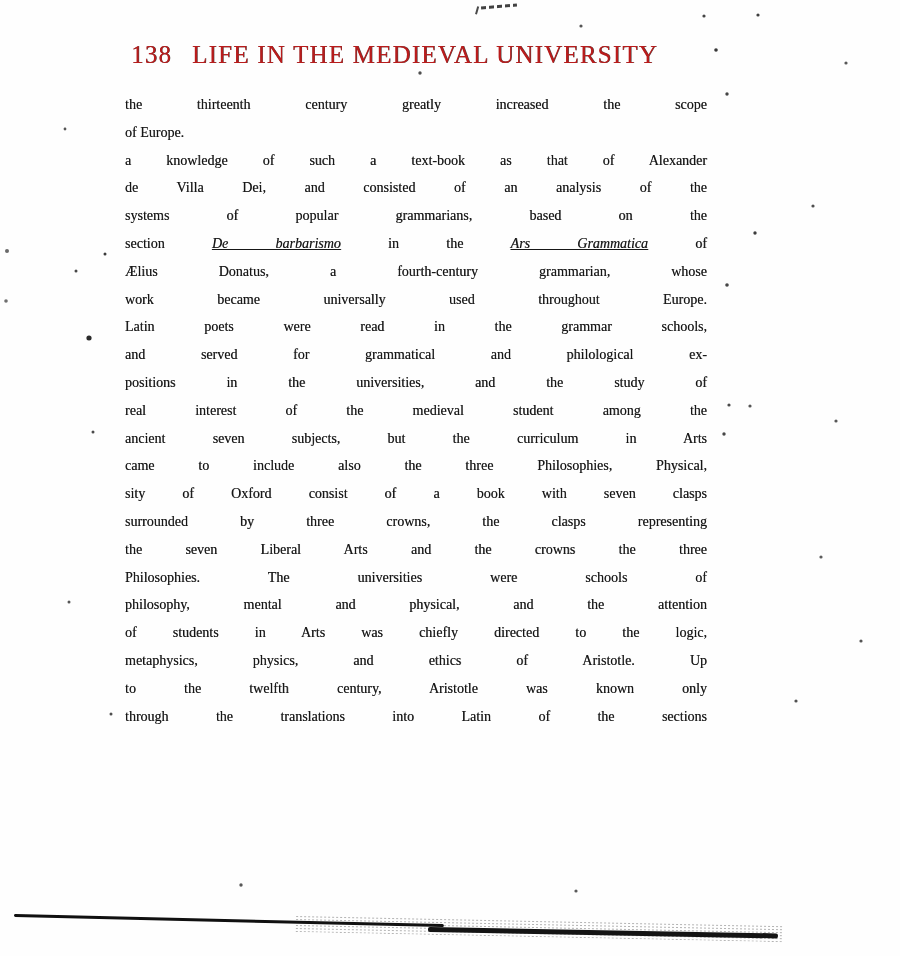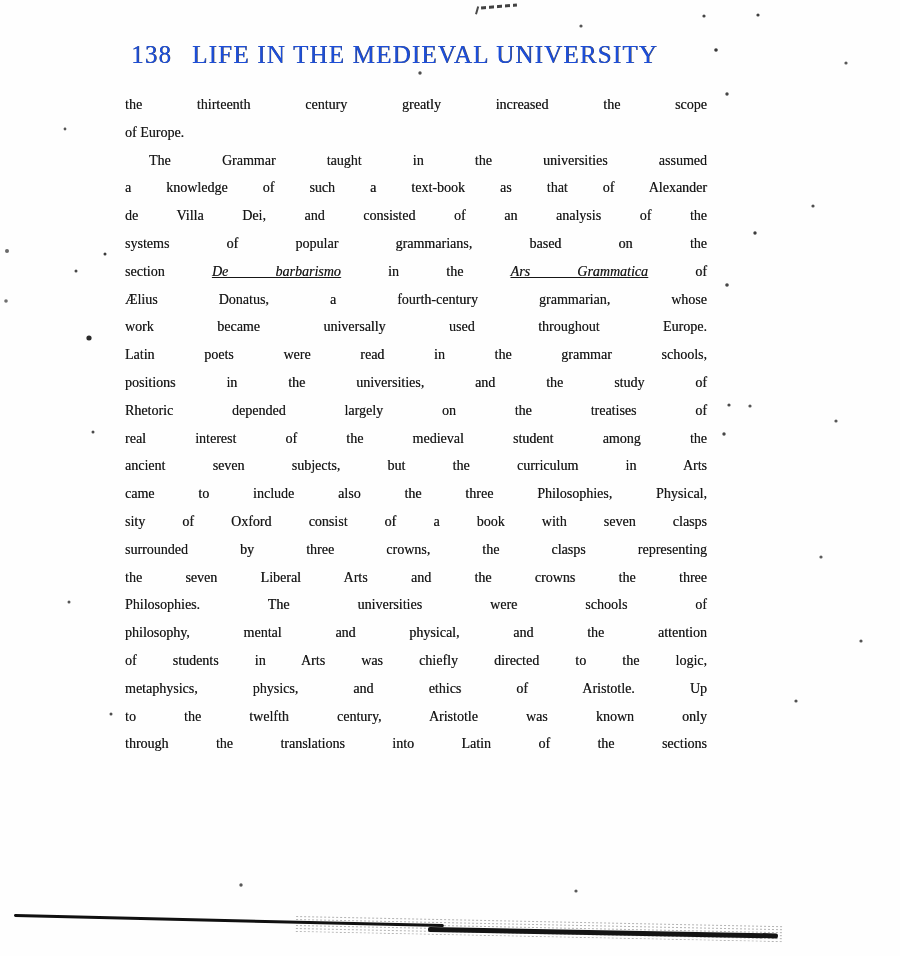--- a/index.html
+++ b/index.html
@@ -16,21 +16,21 @@
     background: #fefefe;
   }
 
   
   .page-header {
     position: absolute;
     left: 131px; top: 41px; width: 578px;
     display: flex; align-items: baseline; gap: 20px;
     font-size: 25px; letter-spacing: 1.2px;
     white-space: nowrap;
-    color: #1d4ed8;
+    color: #b91c1c;
     text-shadow: 0.45px 0 0 rgba(10,10,10,0.75);
   }
 
   
   .body-text {
     position: absolute;
     left: 125px; top: 91px; width: 582px;
     font-size: 14px;
     line-height: 27.8px;
     text-shadow: 0.3px 0 0 rgba(15,15,15,0.6);
@@ -116,30 +116,29 @@
     <span>138</span>
     <span>LIFE IN THE MEDIEVAL UNIVERSITY</span>
   </header>
 
   <main class="body-text">
     <section>
       <div class="line">the thirteenth century greatly increased the scope</div>
       <div class="line para-end">of Europe.</div>
     </section>
     <section>
-      <div class="line indent">The Grammar taught in the universities assumed</div>
       <div class="line">a knowledge of such a text-book as that of Alexander</div>
       <div class="line">de Villa Dei, and consisted of an analysis of the</div>
       <div class="line">systems of popular grammarians, based on the</div>
       <div class="line"><span>section </span><span class="it">De barbarismo</span><span> in the </span><span class="it">Ars Grammatica</span><span> of</span></div>
       <div class="line">Ælius Donatus, a fourth-century grammarian, whose</div>
       <div class="line">work became universally used throughout Europe.</div>
       <div class="line">Latin poets were read in the grammar schools,</div>
+      <div class="line">and served for grammatical and philological ex-</div>
       <div class="line">positions in the universities, and the study of</div>
-      <div class="line">Rhetoric depended largely on the treatises of</div>
       <div class="line">real interest of the medieval student among the</div>
       <div class="line">ancient seven subjects, but the curriculum in Arts</div>
       <div class="line">came to include also the three Philosophies, Physical,</div>
       <div class="line">sity of Oxford consist of a book with seven clasps</div>
       <div class="line">surrounded by three crowns, the clasps representing</div>
       <div class="line">the seven Liberal Arts and the crowns the three</div>
       <div class="line">Philosophies.  The universities were schools of</div>
       <div class="line">philosophy, mental and physical, and the attention</div>
       <div class="line">of students in Arts was chiefly directed to the logic,</div>
       <div class="line">metaphysics, physics, and ethics of Aristotle.  Up</div>

